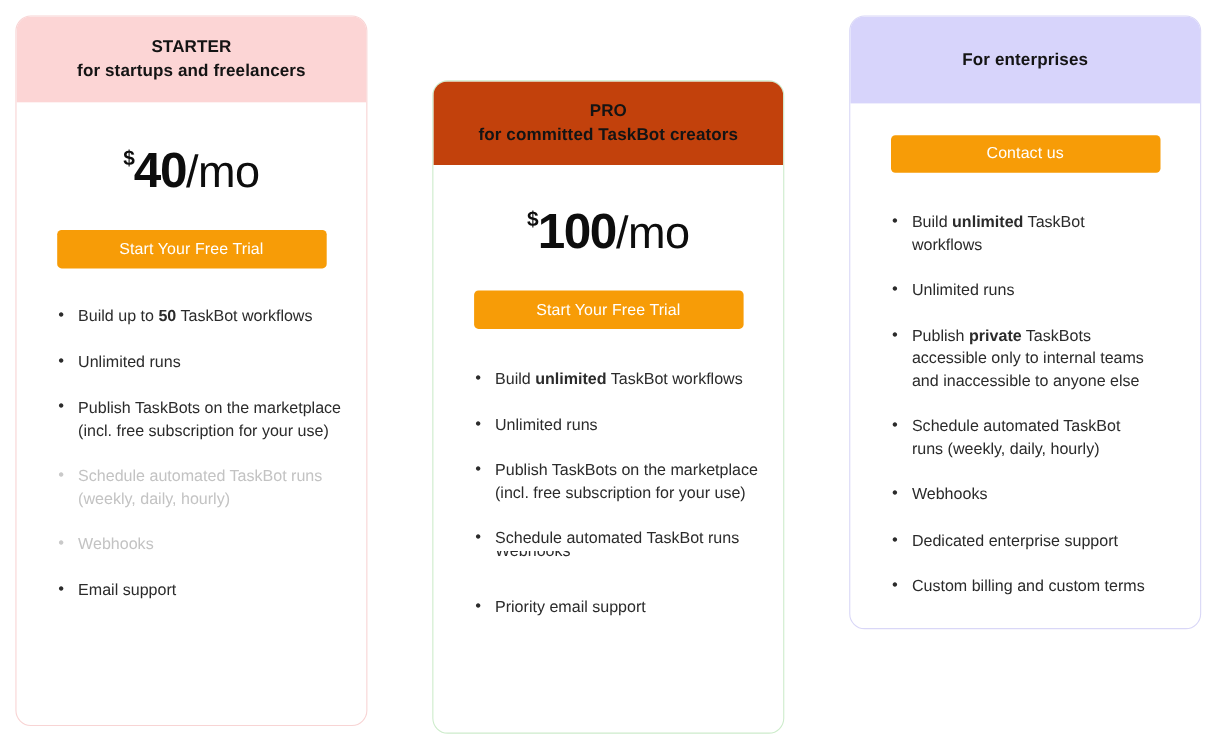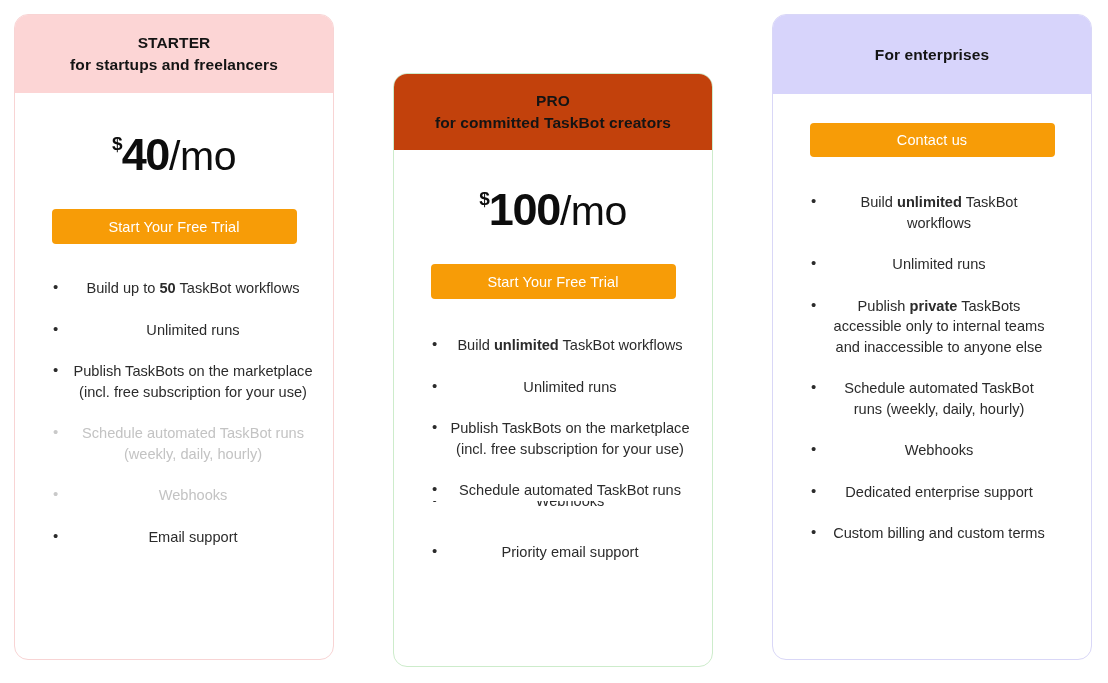--- a/index.html
+++ b/index.html
@@ -40,21 +40,21 @@
     left: 393px;
     top: 73px;
     width: 320px;
     height: 594px;
     border: 1px solid #cdeccb;
   }
   .card-enterprise {
     left: 772px;
     top: 14px;
     width: 320px;
-    height: 646px;
+    height: 558px;
     border: 1px solid #d9d7f7;
   }
 
   
   .card-header {
     box-sizing: border-box;
     width: 100%;
     text-align: center;
     font-weight: bold;
     color: #141414;
@@ -160,21 +160,20 @@
     line-height: 20.5px;
   }
   .card-starter .feature-list { margin: 34px 0 0 38px; width: 262px; }
   .card-pro .feature-list { margin: 36px 0 0 38px; width: 258px; }
   .card-enterprise .feature-list { margin: 35px 0 0 38px; width: 238px; }
 
   .feature-item {
     position: relative;
     padding-left: 18px;
     margin-bottom: 21px;
-    text-align: center;
   }
   .feature-item::before {
     content: "\2022";
     position: absolute;
     left: 0;
     top: -1px;
     font-size: 15px;
     color: #2b2b2b;
   }
   .feature-item.is-disabled {

